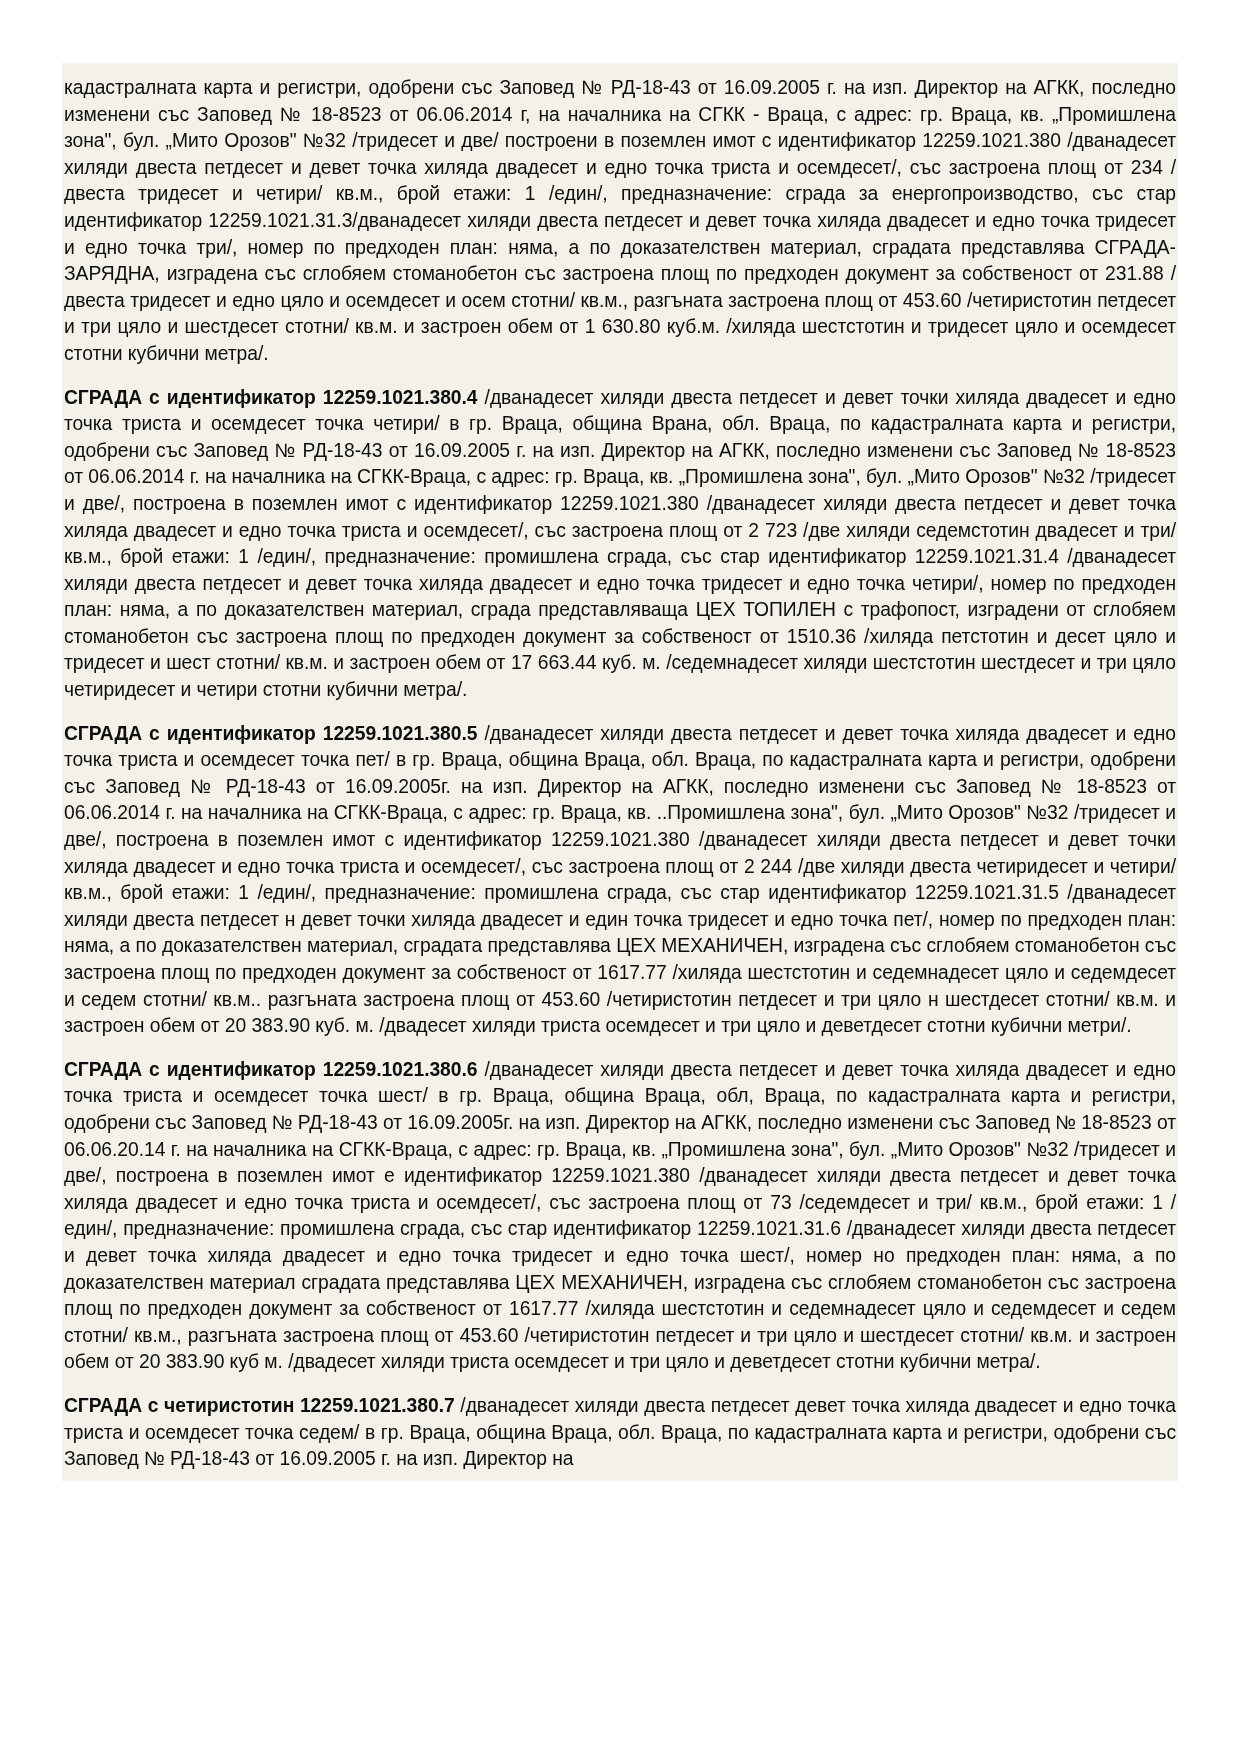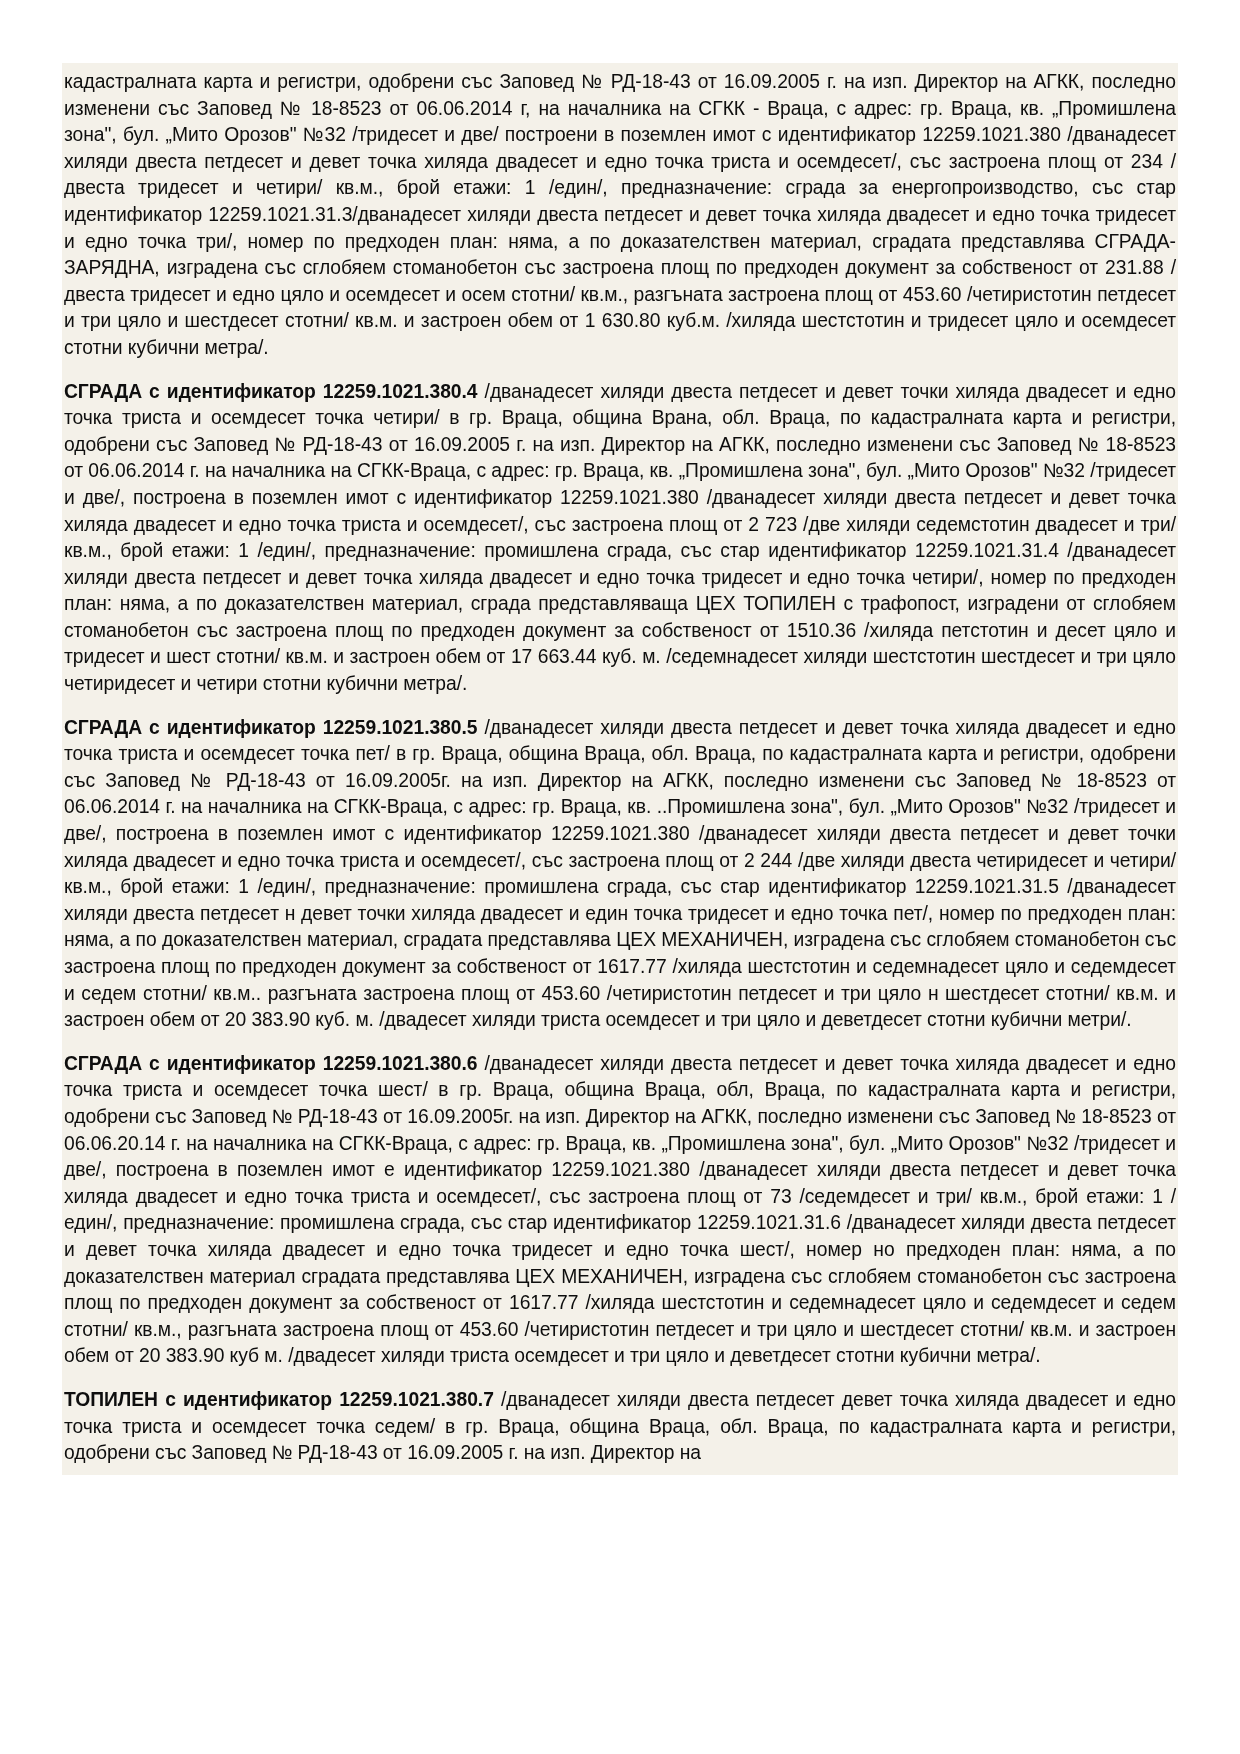--- a/index.html
+++ b/index.html
@@ -14,21 +14,21 @@
     position: relative;
     box-sizing: border-box;
     overflow: hidden;
   }
   .text-block {
     position: absolute;
     left: 62px;
     top: 63px;
     width: 1116px;
     background: #f4f1e9;
-    padding: 6px 2px 8px 2px;
+    padding: 12px 2px 8px 2px;
     box-sizing: border-box;
   }
   p.para {
     font-family: "Liberation Sans", sans-serif;
     font-size: 19.3px;
     line-height: 26.6px;
     color: #0e0e0e;
     text-align: justify;
     text-justify: inter-word;
     margin: 0 0 0 0;
@@ -51,16 +51,16 @@
   <div class="text-block">
 
     <p class="para"><span>кадастралната карта и регистри, одобрени със Заповед № РД-18-43 от 16.09.2005 г. на изп. Директор на АГКК, последно изменени със Заповед № 18-8523 от 06.06.2014 г, на началника на СГКК - Враца, с адрес: гр. Враца, кв. „Промишлена зона", бул. „Мито Орозов" №32 /тридесет и две/ построени в поземлен имот с идентификатор 12259.1021.380 /дванадесет хиляди двеста петдесет и девет точка хиляда двадесет и едно точка триста и осемдесет/, със застроена площ от 234 /двеста тридесет и четири/ кв.м., брой етажи: 1 /един/, предназначение: сграда за енергопроизводство, със стар идентификатор 12259.1021.31.3/дванадесет хиляди двеста петдесет и девет точка хиляда двадесет и едно точка тридесет и едно точка три/, номер по предходен план: няма, а по доказателствен материал, сградата представлява СГРАДА-ЗАРЯДНА, изградена със сглобяем стоманобетон със застроена площ по предходен документ за собственост от 231.88 /двеста тридесет и едно цяло и осемдесет и осем стотни/ кв.м., разгъната застроена площ от 453.60 /четиристотин петдесет и три цяло и шестдесет стотни/ кв.м. и застроен обем от 1 630.80 куб.м. /хиляда шестстотин и тридесет цяло и осемдесет стотни кубични метра/.</span></p>
 
     <p class="para"><span class="bold">СГРАДА с идентификатор 12259.1021.380.4</span><span> /дванадесет хиляди двеста петдесет и девет точки хиляда двадесет и едно точка триста и осемдесет точка четири/ в гр. Враца, община Врана, обл. Враца, по кадастралната карта и регистри, одобрени със Заповед № РД-18-43 от 16.09.2005 г. на изп. Директор на АГКК, последно изменени със Заповед № 18-8523 от 06.06.2014 г. на началника на СГКК-Враца, с адрес: гр. Враца, кв. „Промишлена зона", бул. „Мито Орозов" №32 /тридесет и две/, построена в поземлен имот с идентификатор 12259.1021.380 /дванадесет хиляди двеста петдесет и девет точка хиляда двадесет и едно точка триста и осемдесет/, със застроена площ от 2 723 /две хиляди седемстотин двадесет и три/ кв.м., брой етажи: 1 /един/, предназначение: промишлена сграда, със стар идентификатор 12259.1021.31.4 /дванадесет хиляди двеста петдесет и девет точка хиляда двадесет и едно точка тридесет и едно точка четири/, номер по предходен план: няма, а по доказателствен материал, сграда представляваща ЦЕХ ТОПИЛЕН с трафопост, изградени от сглобяем стоманобетон със застроена площ по предходен документ за собственост от 1510.36 /хиляда петстотин и десет цяло и тридесет и шест стотни/ кв.м. и застроен обем от 17 663.44 куб. м. /седемнадесет хиляди шестстотин шестдесет и три цяло четиридесет и четири стотни кубични метра/.</span></p>
 
     <p class="para"><span class="bold">СГРАДА с идентификатор 12259.1021.380.5</span><span> /дванадесет хиляди двеста петдесет и девет точка хиляда двадесет и едно точка триста и осемдесет точка пет/ в гр. Враца, община Враца, обл. Враца, по кадастралната карта и регистри, одобрени със Заповед № РД-18-43 от 16.09.2005г. на изп. Директор на АГКК, последно изменени със Заповед № 18-8523 от 06.06.2014 г. на началника на СГКК-Враца, с адрес: гр. Враца, кв. ..Промишлена зона", бул. „Мито Орозов" №32 /тридесет и две/, построена в поземлен имот с идентификатор 12259.1021.380 /дванадесет хиляди двеста петдесет и девет точки хиляда двадесет и едно точка триста и осемдесет/, със застроена площ от 2 244 /две хиляди двеста четиридесет и четири/ кв.м., брой етажи: 1 /един/, предназначение: промишлена сграда, със стар идентификатор 12259.1021.31.5 /дванадесет хиляди двеста петдесет н девет точки хиляда двадесет и един точка тридесет и едно точка пет/, номер по предходен план: няма, а по доказателствен материал, сградата представлява ЦЕХ МЕХАНИЧЕН, изградена със сглобяем стоманобетон със застроена площ по предходен документ за собственост от 1617.77 /хиляда шестстотин и седемнадесет цяло и седемдесет и седем стотни/ кв.м.. разгъната застроена площ от 453.60 /четиристотин петдесет и три цяло н шестдесет стотни/ кв.м. и застроен обем от 20 383.90 куб. м. /двадесет хиляди триста осемдесет и три цяло и деветдесет стотни кубични метри/.</span></p>
 
     <p class="para"><span class="bold">СГРАДА с идентификатор 12259.1021.380.6</span><span> /дванадесет хиляди двеста петдесет и девет точка хиляда двадесет и едно точка триста и осемдесет точка шест/ в гр. Враца, община Враца, обл, Враца, по кадастралната карта и регистри, одобрени със Заповед № РД-18-43 от 16.09.2005г. на изп. Директор на АГКК, последно изменени със Заповед № 18-8523 от 06.06.20.14 г. на началника на СГКК-Враца, с адрес: гр. Враца, кв. „Промишлена зона", бул. „Мито Орозов" №32 /тридесет и две/, построена в поземлен имот е идентификатор 12259.1021.380 /дванадесет хиляди двеста петдесет и девет точка хиляда двадесет и едно точка триста и осемдесет/, със застроена площ от 73 /седемдесет и три/ кв.м., брой етажи: 1 /един/, предназначение: промишлена сграда, със стар идентификатор 12259.1021.31.6 /дванадесет хиляди двеста петдесет и девет точка хиляда двадесет и едно точка тридесет и едно точка шест/, номер но предходен план: няма, а по доказателствен материал сградата представлява ЦЕХ МЕХАНИЧЕН, изградена със сглобяем стоманобетон със застроена площ по предходен документ за собственост от 1617.77 /хиляда шестстотин и седемнадесет цяло и седемдесет и седем стотни/ кв.м., разгъната застроена площ от 453.60 /четиристотин петдесет и три цяло и шестдесет стотни/ кв.м. и застроен обем от 20 383.90 куб м. /двадесет хиляди триста осемдесет и три цяло и деветдесет стотни кубични метра/.</span></p>
 
-    <p class="para"><span class="bold">ТОПИЛЕН с идентификатор 12259.1021.380.7</span><span> /дванадесет хиляди двеста петдесет девет точка хиляда двадесет и едно точка триста и осемдесет точка седем/ в гр. Враца, община Враца, обл. Враца, по кадастралната карта и регистри, одобрени със Заповед № РД-18-43 от 16.09.2005 г. на изп. Директор на</span></p>
+    <p class="para"><span class="bold">СГРАДА с четиристотин 12259.1021.380.7</span><span> /дванадесет хиляди двеста петдесет девет точка хиляда двадесет и едно точка триста и осемдесет точка седем/ в гр. Враца, община Враца, обл. Враца, по кадастралната карта и регистри, одобрени със Заповед № РД-18-43 от 16.09.2005 г. на изп. Директор на</span></p>
 
   </div>
 </div>
 
 </body></html>

